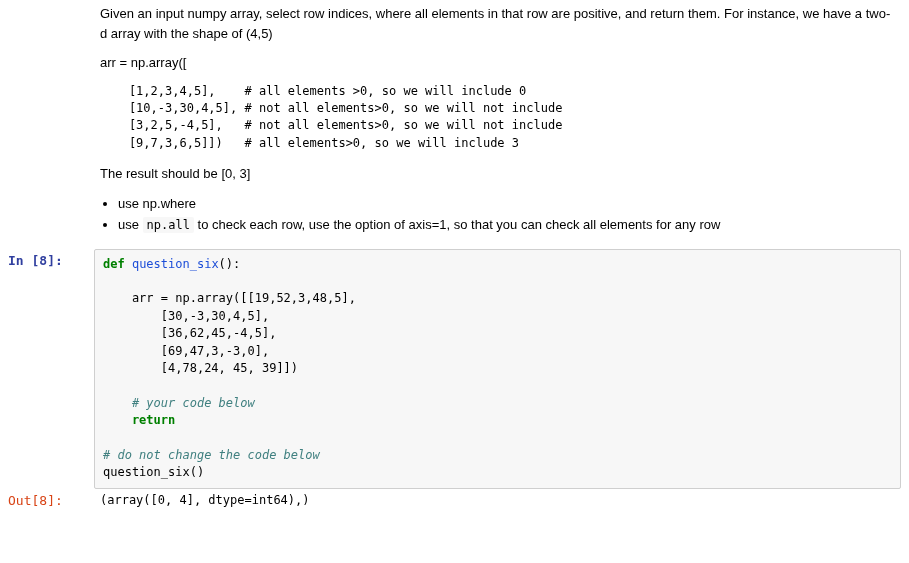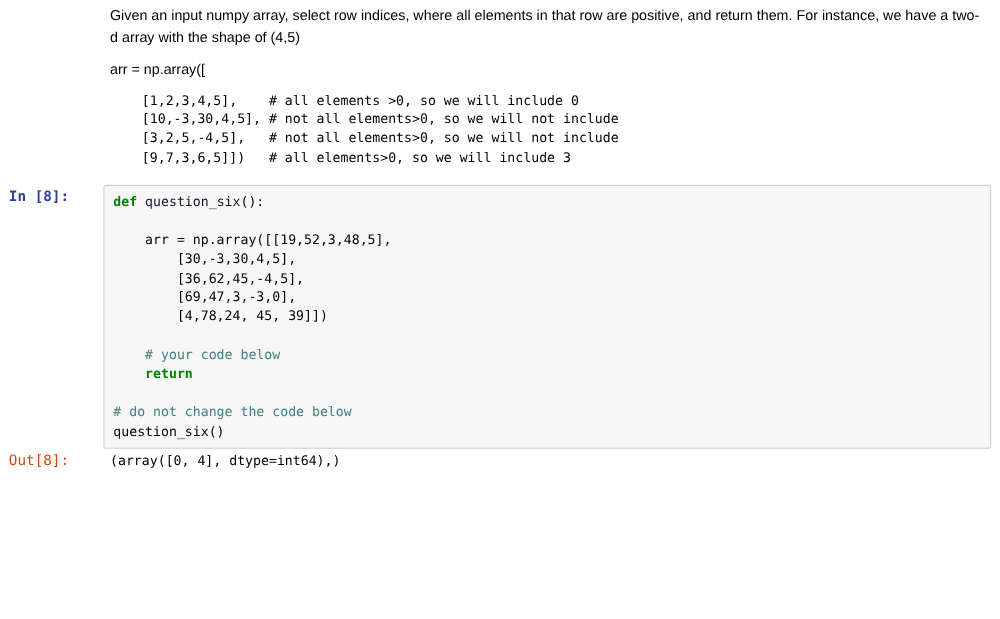--- a/index.html
+++ b/index.html
@@ -54,42 +54,47 @@
       border: 1px solid #cfcfcf;
       background: #f7f7f7;
       border-radius: 2px;
       padding: 6px 8px;
       font-family: monospace;
       font-size: 12px;
       white-space: pre;
       line-height: 1.45;
     }
     .kw { color: #008000; font-weight: bold; text-align: right; }
-    .fn { color: #0f172a; }
-    .comment { color: #408080; }
+    .fn { color: #1d4ed8; }
+    .comment { color: #408080; font-style: italic; }
     .output-cell .cell-content {
       font-family: monospace;
       font-size: 12px;
       padding: 4px 6px;
     }
   </style>
 </head>
 <body>
 
 <div class="container">
 
   <div class="cell markdown-cell">
     <div class="prompt-col"></div>
     <div class="cell-content">
       <p>Given an input numpy array, select row indices, where all elements in that row are positive, and return them. For instance, we have a two-d array with the shape of (4,5)</p>
       <p>arr = np.array([</p>
       <pre class="example"><span>    [1,2,3,4,5],    # all elements &gt;0, so we will include 0</span>
 <span>    [10,-3,30,4,5], # not all elements&gt;0, so we will not include</span>
 <span>    [3,2,5,-4,5],   # not all elements&gt;0, so we will not include</span>
 <span>    [9,7,3,6,5]])   # all elements&gt;0, so we will include 3</span></pre>
+      <p>The result should be [0, 3]</p>
+      <ul>
+        <li>use np.where</li>
+        <li><span>use </span><code class="inline">np.all</code><span> to check each row, use the option of axis=1, so that you can check all elements for any row</span></li>
+      </ul>
     </div>
   </div>
 
   <div class="cell">
     <div class="prompt-col input-prompt">In [8]:</div>
     <div class="code-input-area"><span class="kw">def</span><span class="fn"> question_six</span><span>():</span>
 <span></span>
 <span>    arr = np.array([[19,52,3,48,5],</span>
 <span>        [30,-3,30,4,5],</span>
 <span>        [36,62,45,-4,5],</span>

